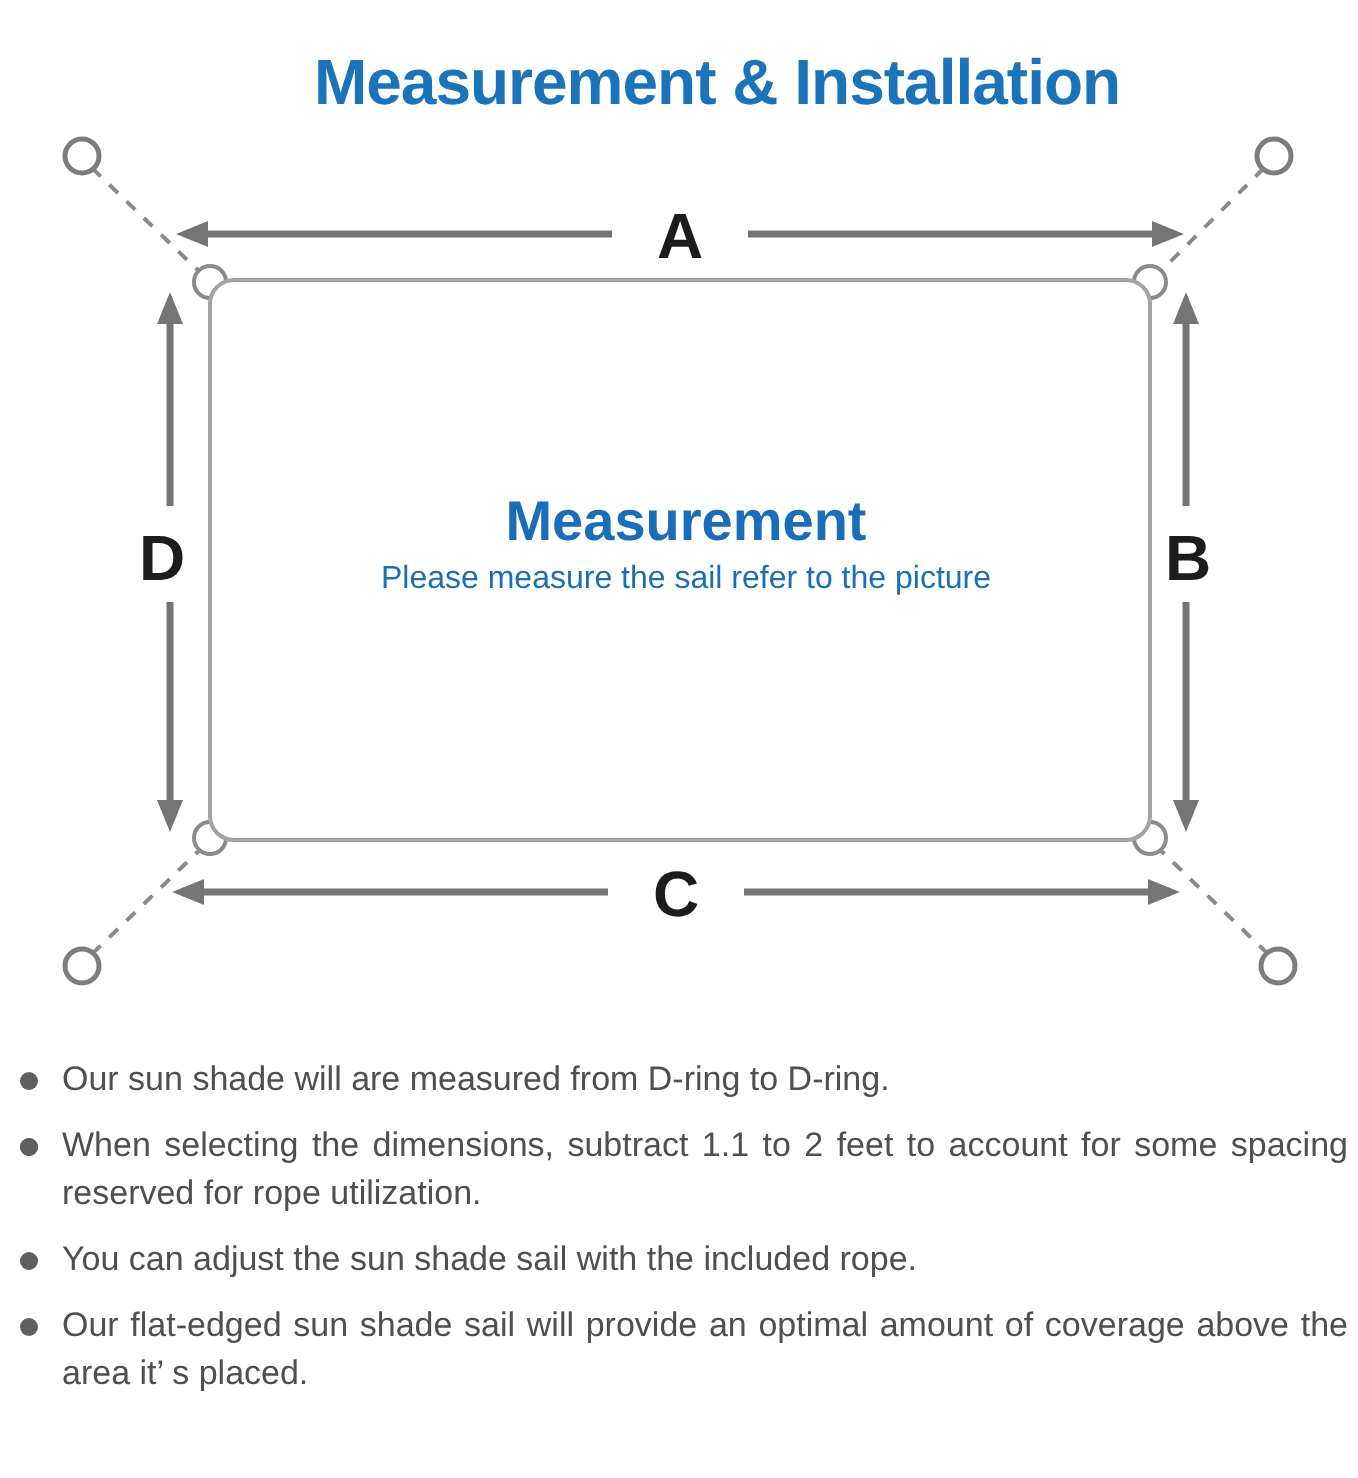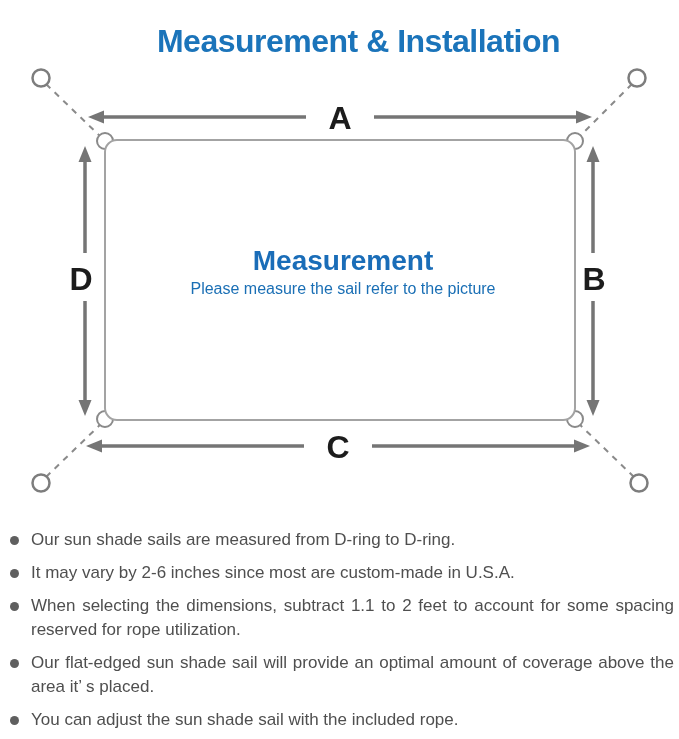--- a/index.html
+++ b/index.html
@@ -125,33 +125,32 @@
 
     <g>
       <text class="center-head" x="343" y="270">Measurement</text>
       <text class="center-sub" x="343" y="294">Please measure the sail refer to the picture</text>
     </g>
   </svg>
 
   <ul class="notes">
     <li>
       <span class="dot"></span>
-      <span>Our sun shade sails are measured from D-ring to D-ring.</span>
+      <span>Our sun shade will are measured from D-ring to D-ring.</span>
     </li>
     <li>
       <span class="dot"></span>
-      <span>It may vary by 2-6 inches since most are custom-made in U.S.A.</span>
     </li>
     <li>
       <span class="dot"></span>
       <span>When selecting the dimensions, subtract 1.1 to 2 feet to account for some spacing reserved for rope utilization.</span>
     </li>
     <li>
       <span class="dot"></span>
-      <span>Our flat-edged sun shade sail will provide an optimal amount of coverage above the area it’ s placed.</span>
+      <span>You can adjust the sun shade sail with the included rope.</span>
     </li>
     <li>
       <span class="dot"></span>
-      <span>You can adjust the sun shade sail with the included rope.</span>
+      <span>Our flat-edged sun shade sail will provide an optimal amount of coverage above the area it’ s placed.</span>
     </li>
   </ul>
 
 </div>
 
 </body></html>

